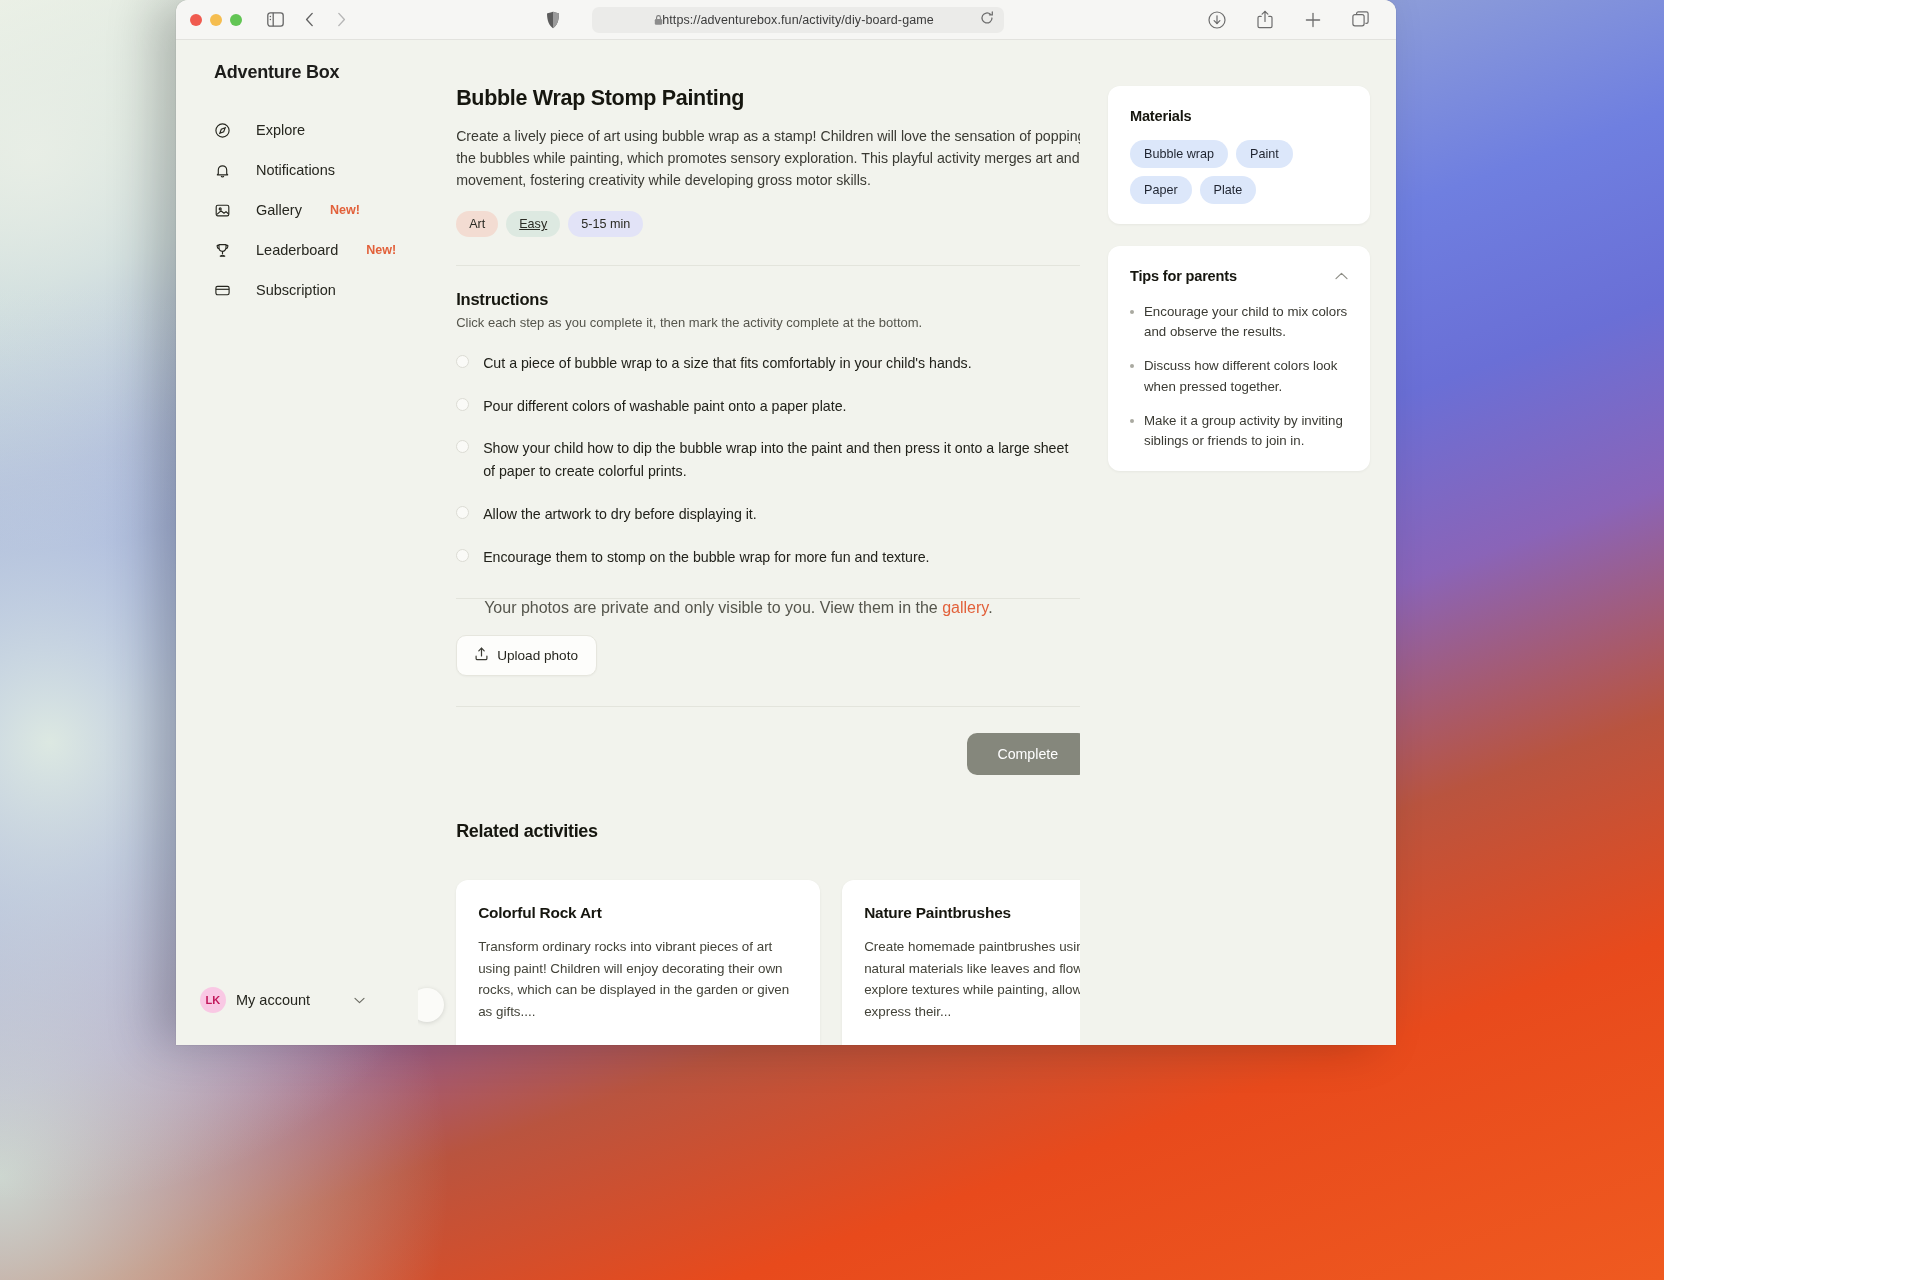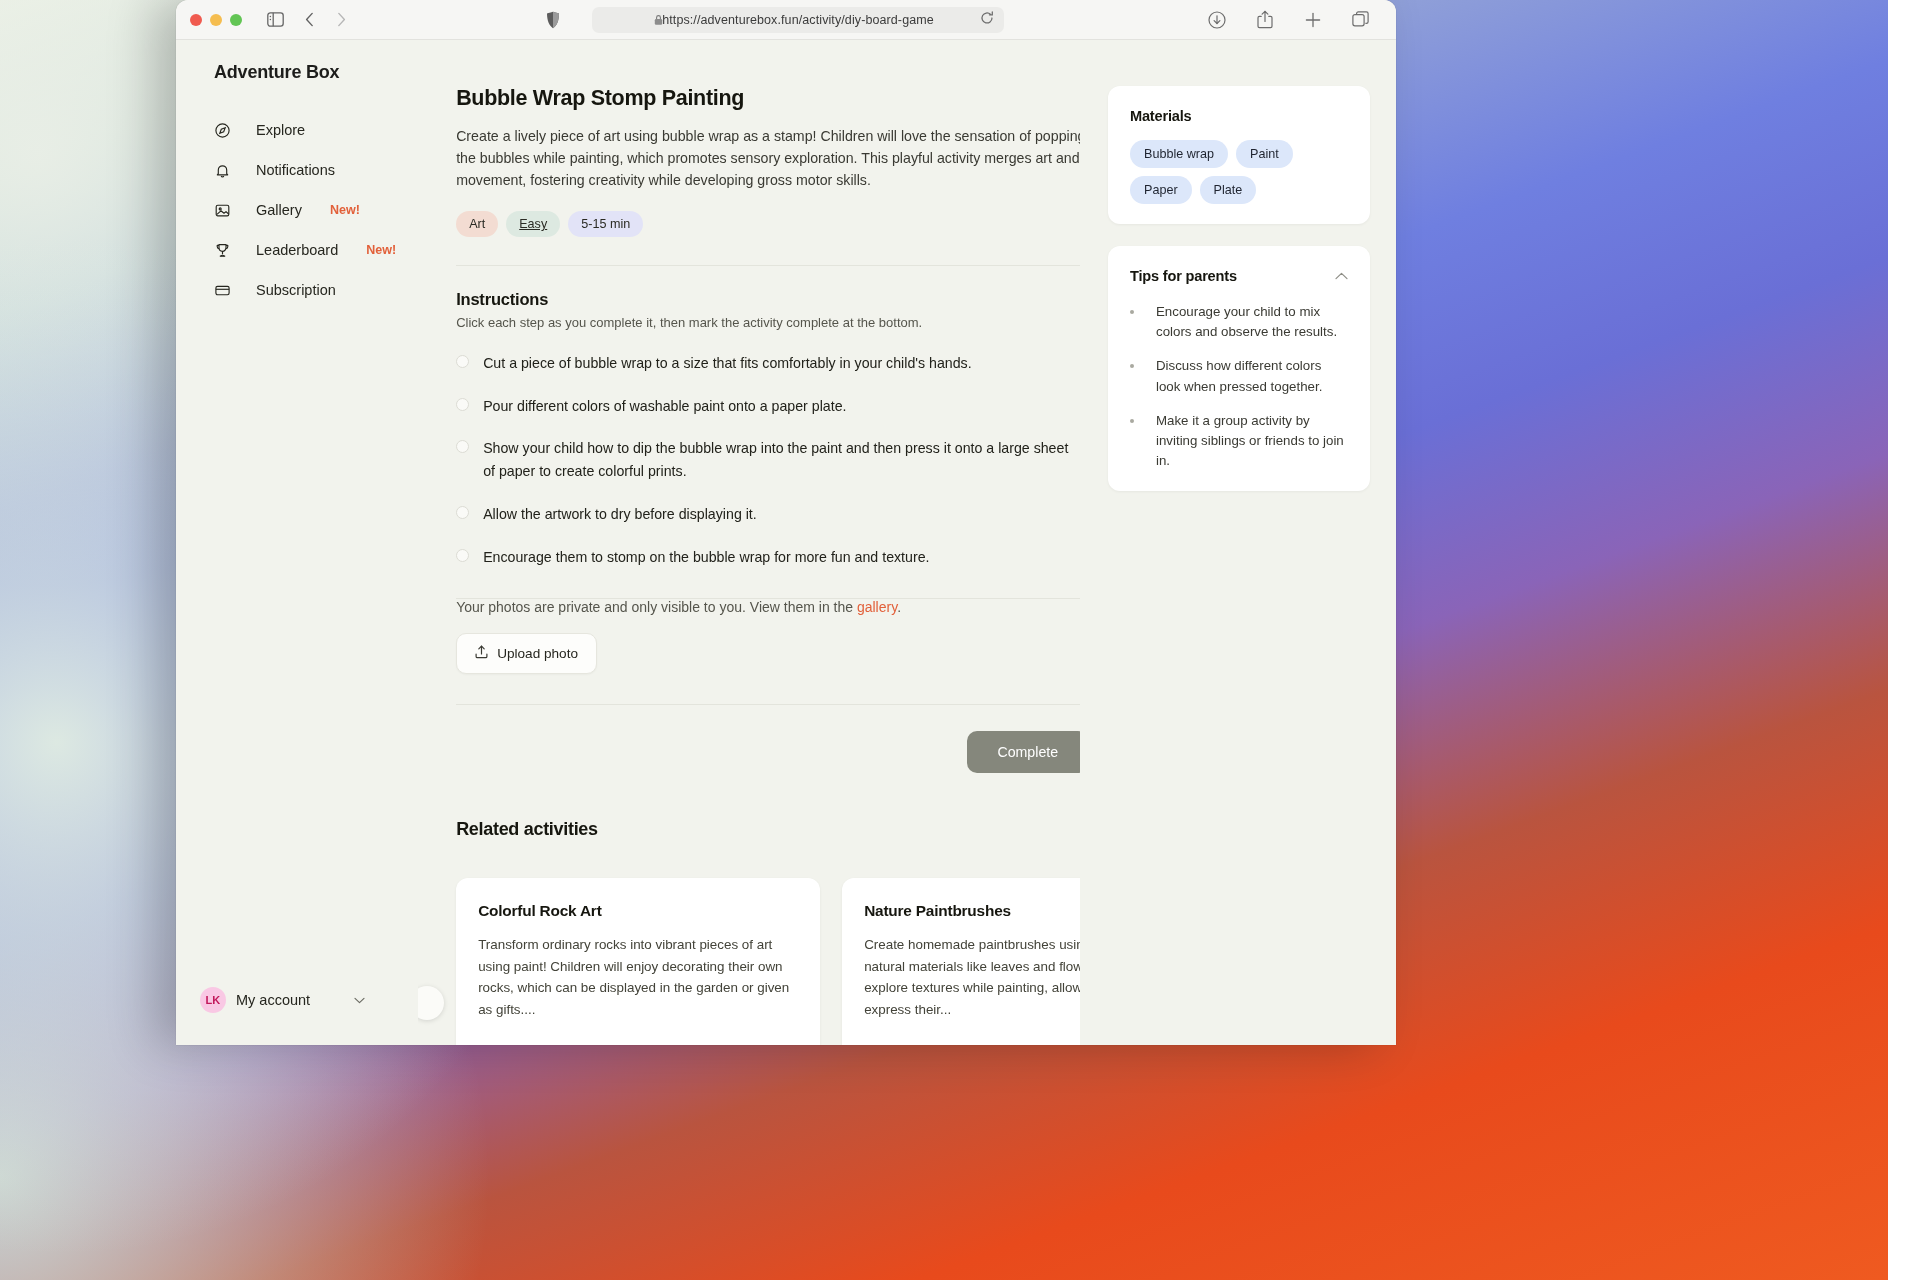--- a/index.html
+++ b/index.html
@@ -3,21 +3,21 @@
 <meta charset="utf-8">
 <style>
   * { box-sizing: border-box; margin: 0; padding: 0; }
   html, body {
     width: 1920px; height: 1280px; overflow: hidden;
     font-family: "Liberation Sans", sans-serif;
   }
 
   
   #desktop {
-    position: relative; width: 1888px; height: 1280px;
+    position: relative; width: 1664px; height: 1280px;
     background:
       linear-gradient(160deg,
         #e9f0e4 0%, #cfe0d8 9%, #b8cfd6 16%,
         #8f9fd8 26%, #6f7fe0 38%, #6a6fd6 48%,
         #8a64b8 58%, #b9543f 70%, #e84a1c 82%, #ef5a20 100%);
     overflow: hidden;
   }
   #desktop:before {
     content:""; position:absolute; inset:0;
     background:
@@ -115,21 +115,21 @@
 
   .steps { display:flex; flex-direction: column; gap: 20px; }
   .step { display: flex; gap: 14px; align-items: flex-start; cursor: pointer; }
   .step .cb {
     flex: 0 0 13px; width: 13px; height: 13px; border-radius: 50%;
     background: #fafaf7; border: 1px solid #dcdcd4; margin-top: 3px;
   }
   .step .txt { font-size: 14.2px; line-height: 1.6; color: #22221b; max-width: 600px; }
 
   #photos-head { font-size: 16.5px; font-weight: 700; color: #16160f; margin: 26px 0 7px; letter-spacing:-0.2px; }
-  #photos-note { font-size: 14px; color: #55554c; margin-bottom: 18px; }
+  #photos-note { font-size: 16px; color: #55554c; margin-bottom: 18px; margin-left: 28px; }
   #photos-note .link { color: #e2603a; text-decoration: none; cursor: pointer; }
 
   #upload-btn {
     display: inline-flex; align-items: center; gap: 9px; background: #fdfdfb;
     border: 1px solid #e6e6de; border-radius: 10px; padding: 11px 18px;
     font-size: 13.6px; color: #26261f; cursor: pointer;
     box-shadow: 0 1px 2px rgba(0,0,0,0.035);
   }
 
   #complete-wrap { width: 632px; display:flex; justify-content: flex-end; margin-top: 26px; }
@@ -164,21 +164,21 @@
   #rail { flex: 0 0 316px; padding: 46px 26px 0 28px; }
   .panel { background: #fff; border-radius: 12px; padding: 22px 22px 20px; box-shadow: 0 1px 3px rgba(0,0,0,0.05); }
   .panel + .panel { margin-top: 22px; }
   .panel h4 { font-size: 14.6px; font-weight: 700; color: #16160f; letter-spacing:-0.2px; }
   .mat-chips { display:flex; flex-wrap: wrap; gap: 8px; margin-top: 16px; }
   .chip { background: #dce7fa; color: #1f2430; font-size: 12.6px; padding: 7px 14px; border-radius: 999px; white-space: nowrap; }
 
   .panel-head { display:flex; align-items:center; justify-content: space-between; }
   .panel-head .chev { color:#8e8e86; display:flex; cursor:pointer; }
   .tips { list-style: none; margin-top: 18px; display:flex; flex-direction: column; gap: 14px; }
-  .tips li { display:flex; gap: 22px; font-size: 13.3px; line-height: 1.52; color: #3a3a33; }
+  .tips li { display:flex; gap: 10px; font-size: 13.3px; line-height: 1.52; color: #3a3a33; }
   .tips li .dot { flex:0 0 4px; width:4px; height:4px; border-radius:50%; background:#a9a9a0; margin-top: 8px; }
 </style>
 </head>
 <body>
 
 <div id="desktop">
 
   <div id="window">
 
     <div id="toolbar">

